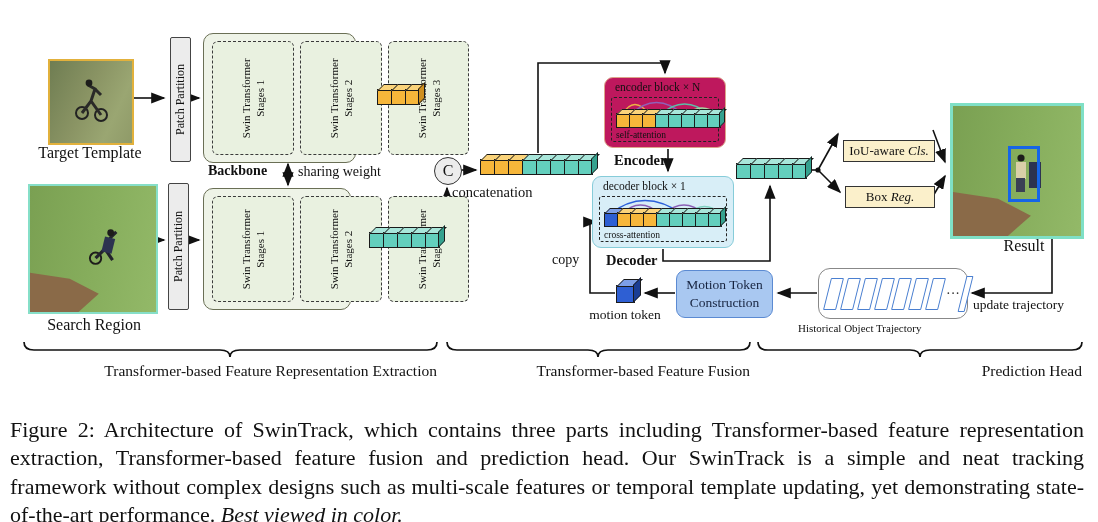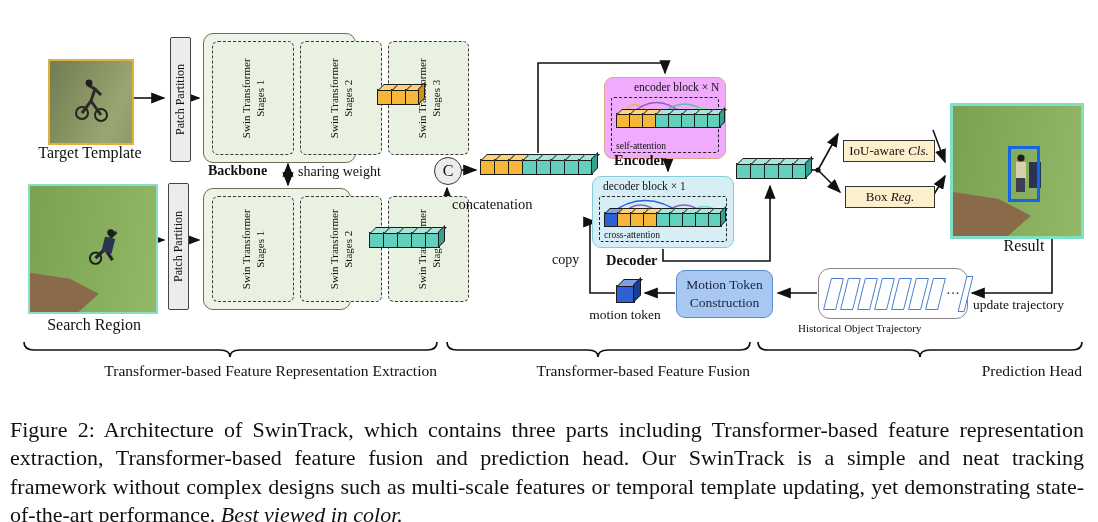--- a/index.html
+++ b/index.html
@@ -64,25 +64,25 @@
   .row-target{left:378px;top:89px;}
   .row-search{left:370px;top:232px;}
   .row-concat{left:481px;top:159px;}
   .row-output{left:737px;top:163px;}
   .row-motion{left:617px;top:285px;}
 
   
   .concat-circle{left:434px;top:157px;width:26px;height:26px;border-radius:50%;
     background:#ececec;border:1.2px solid #333;text-align:center;line-height:26px;
     font-size:16px;}
-  .lbl-concat{left:452px;top:184px;font-size:14.5px;margin-top:12px;}
+  .lbl-concat{left:452px;top:184px;font-size:14.5px;}
 
   
   .encdec{position:absolute;border-radius:9px;box-sizing:border-box;}
-  .enc-box{left:604px;top:77px;width:122px;height:82px;background:#f0abfc;border:1.2px solid #dca58a;padding-left:19px;}
+  .enc-box{left:604px;top:77px;width:122px;height:71px;background:#be185d;border:1.2px solid #dca58a;}
   .dec-box{left:592px;top:176px;width:142px;height:72px;background:#d8eef7;border:1.2px solid #86ccd9;}
   .ed-title{font-size:11.5px;margin:3px 0 0 10px;white-space:nowrap;}
   .ed-inner{position:absolute;left:6px;top:19px;right:6px;bottom:5px;
             border:1.2px dashed #222;border-radius:3px;}
   .ed-inner .cubes{left:5px;top:15px;}
   .ed-att{position:absolute;left:4px;bottom:1px;font-size:9.5px;}
   .arcs{position:absolute;left:2px;top:1px;}
   .lbl-encoder{left:606px;top:152px;font-weight:bold;font-size:14.5px;margin-left:8px;}
   .lbl-decoder{left:606px;top:252px;font-weight:bold;font-size:14.5px;}
   .lbl-copy{left:552px;top:252px;font-size:14px;}

